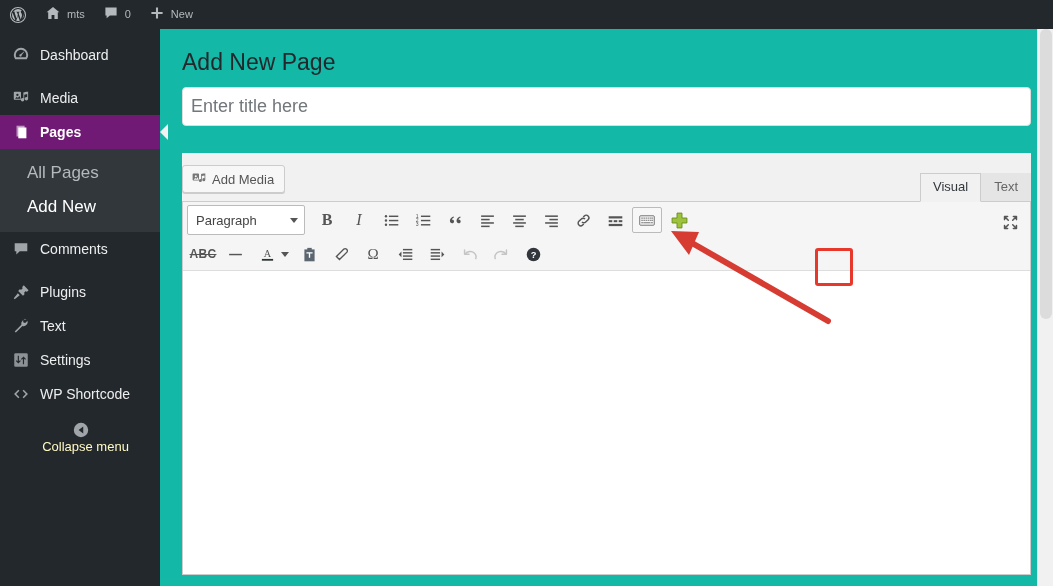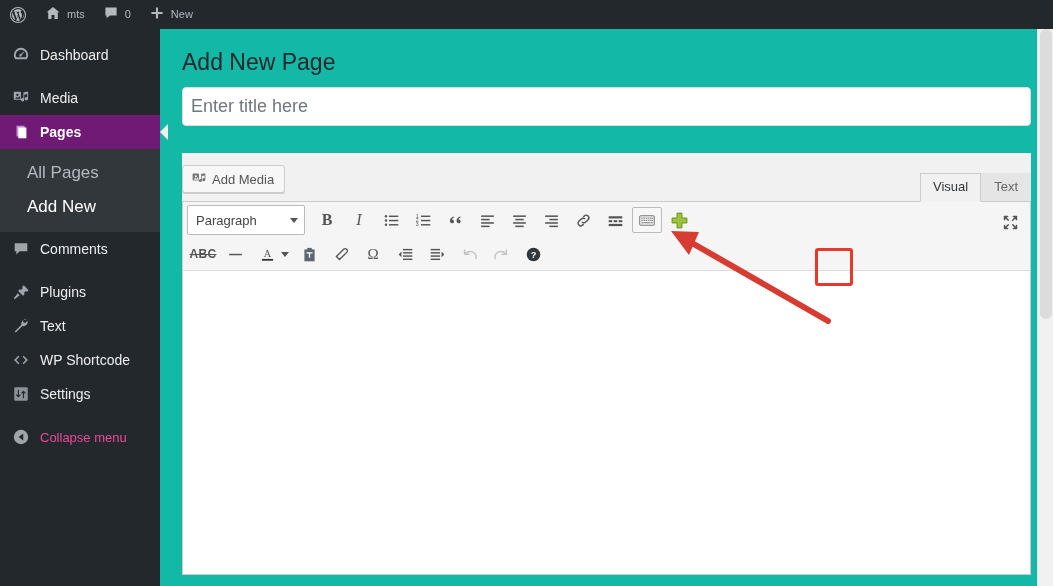--- a/index.html
+++ b/index.html
@@ -57,21 +57,21 @@
     margin-top: -8px; border: 8px solid transparent;
     border-right-color: #f1f1f1;
   }
   .menu-sep { height: 9px; }
   .submenu { background: #32373c; padding: 7px 0 8px 0; }
   .submenu-item {
     display: block; padding: 6px 0 6px 27px;
     color: #b4b9be; font-size: 17px; cursor: pointer; line-height: 1.3;
   }
   .submenu-item.current { color: #fff; font-weight: 400; }
-  .collapse-item { color: #ec4899; }
+  .collapse-item { color: #fef9c3; flex-direction: column; }
   .collapse-item .mi-label { font-size: 13px; }
 
   
   #wpcontent {
     position: absolute; top: 29px; left: 160px;
     width: 893px; height: 557px;
     background: #14b8a6;
     overflow: hidden;
   }
   #wrap { padding: 10px 22px 0 22px; }
@@ -305,34 +305,34 @@
       <svg width="18" height="18" viewBox="0 0 20 20" fill="currentColor">
         <path d="M16.3 3.1a4.6 4.6 0 00-5.9 5.6L3 16l1.3 1.3 7.3-7.3a4.6 4.6 0 005.6-5.9l-2.5 2.5-2-.5-.5-2 2.1-2.1z"></path>
       </svg>
     </span>
     <span class="mi-label">Text</span>
   </div>
 
   <div class="menu-item">
     <span class="mi-icon">
       <svg width="18" height="18" viewBox="0 0 20 20" fill="currentColor">
-        <path d="M7 5.2L2.3 10 7 14.8l1.2-1.2L4.7 10l3.5-3.6L7 5.2zM13 5.2l-1.2 1.2L15.3 10l-3.5 3.6 1.2 1.2L17.7 10 13 5.2z"></path>
-      </svg>
-    </span>
-    <span class="mi-label">WP Shortcode</span>
-  </div>
-
-  <div class="menu-item">
-    <span class="mi-icon">
-      <svg width="18" height="18" viewBox="0 0 20 20" fill="currentColor">
         <rect x="2.5" y="2.5" width="15" height="15" rx="1.5" fill="currentColor" opacity="0.85"></rect>
         <path d="M6.4 5.2h1.3v6.2l1.2-1.2.9.9-2.8 2.8-2.7-2.8.9-.9 1.2 1.2V5.2zM13.4 14.8h-1.3V8.6l-1.2 1.2-.9-.9 2.8-2.8 2.7 2.8-.9.9-1.2-1.2v6.2z" fill="#23282d"></path>
       </svg>
     </span>
     <span class="mi-label">Settings</span>
+  </div>
+
+  <div class="menu-item">
+    <span class="mi-icon">
+      <svg width="18" height="18" viewBox="0 0 20 20" fill="currentColor">
+        <path d="M7 5.2L2.3 10 7 14.8l1.2-1.2L4.7 10l3.5-3.6L7 5.2zM13 5.2l-1.2 1.2L15.3 10l-3.5 3.6 1.2 1.2L17.7 10 13 5.2z"></path>
+      </svg>
+    </span>
+    <span class="mi-label">WP Shortcode</span>
   </div>
 
   <div class="menu-sep"></div>
 
   <div class="menu-item collapse-item">
     <span class="mi-icon">
       <svg width="18" height="18" viewBox="0 0 20 20" fill="currentColor">
         <path d="M10 2a8 8 0 110 16 8 8 0 010-16zm2.5 4.2L7.3 10l5.2 3.8V6.2z"></path>
       </svg>
     </span>

